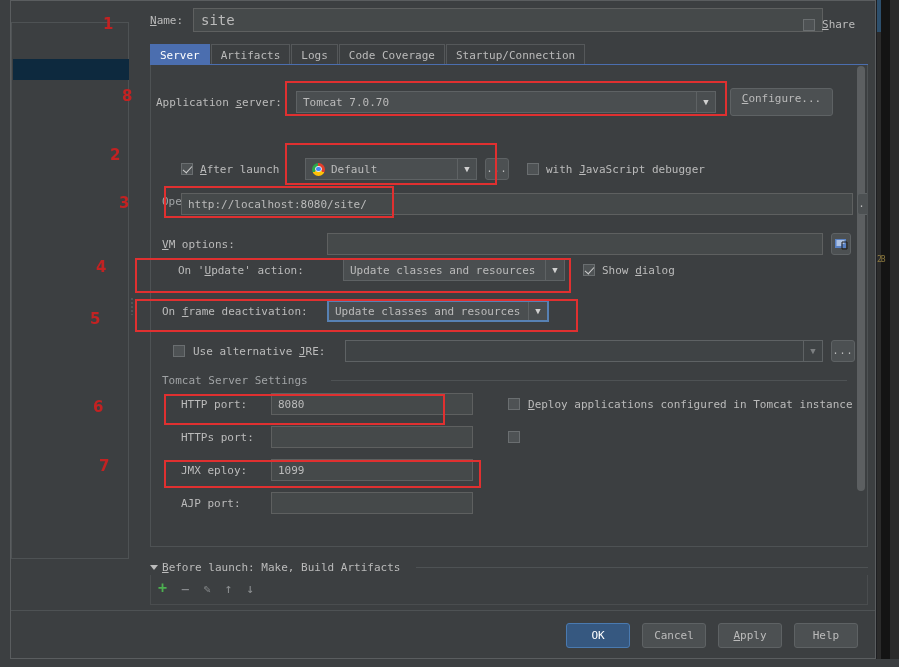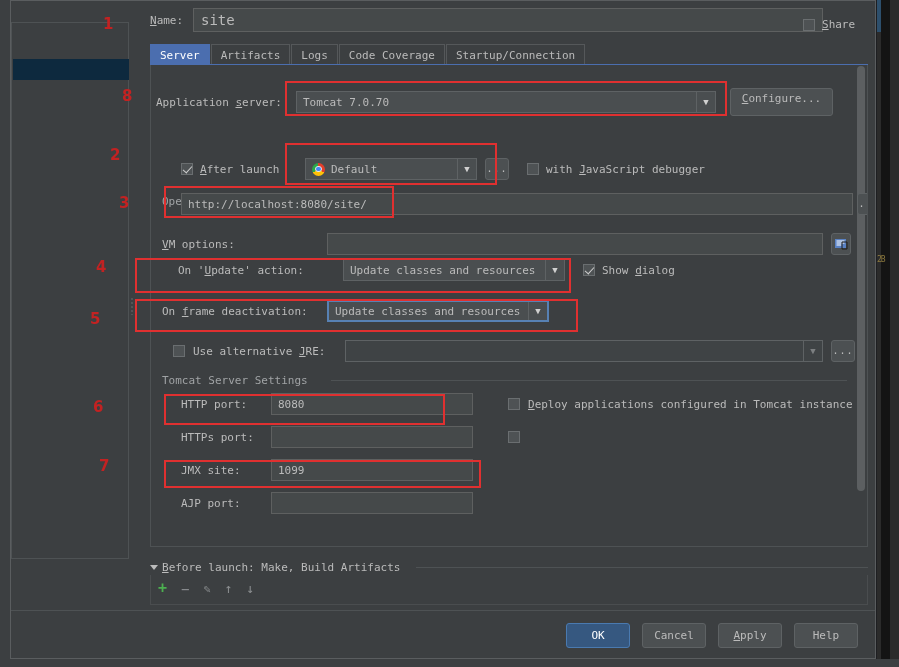--- a/index.html
+++ b/index.html
@@ -558,21 +558,21 @@
           <span class="cb-label" style="margin-left:8px;"><u>D</u>eploy applications configured in Tomcat instance</span>
         </div>
 
         <div class="row" style="left:30px; top:361px;">
           <span class="lbl" style="width:90px;">HTTPs port:</span>
           <input class="txt" style="width: 202px;" type="text" value="">
           <span class="cb" style="margin-left:35px;"></span>
         </div>
 
         <div class="row" style="left:30px; top:394px;">
-          <span class="lbl" style="width:90px;">JMX site:</span>
+          <span class="lbl" style="width:90px;">JMX eploy:</span>
           <input class="txt" style="width: 202px;" type="text" value="1099">
         </div>
 
         <div class="row" style="left:30px; top:427px;">
           <span class="lbl" style="width:90px;">AJP port:</span>
           <input class="txt" style="width: 202px;" type="text" value="">
         </div>
 
       </div>
 

